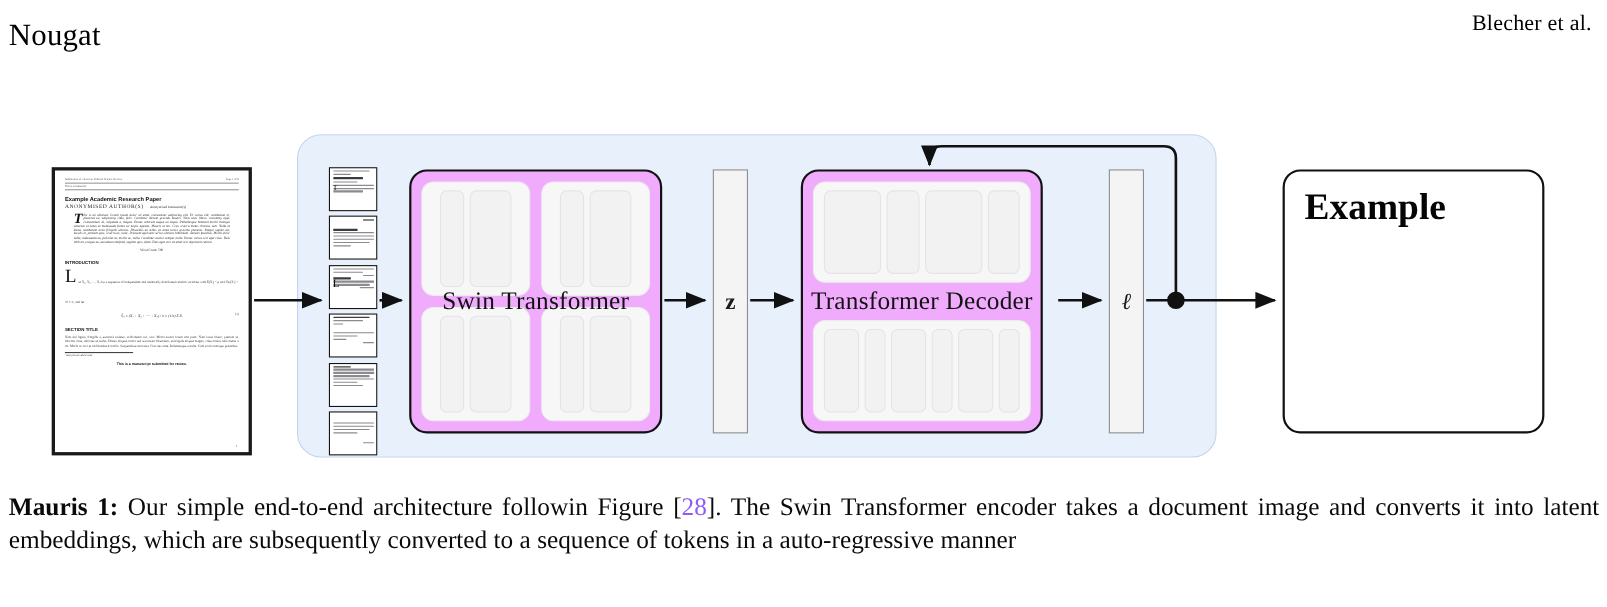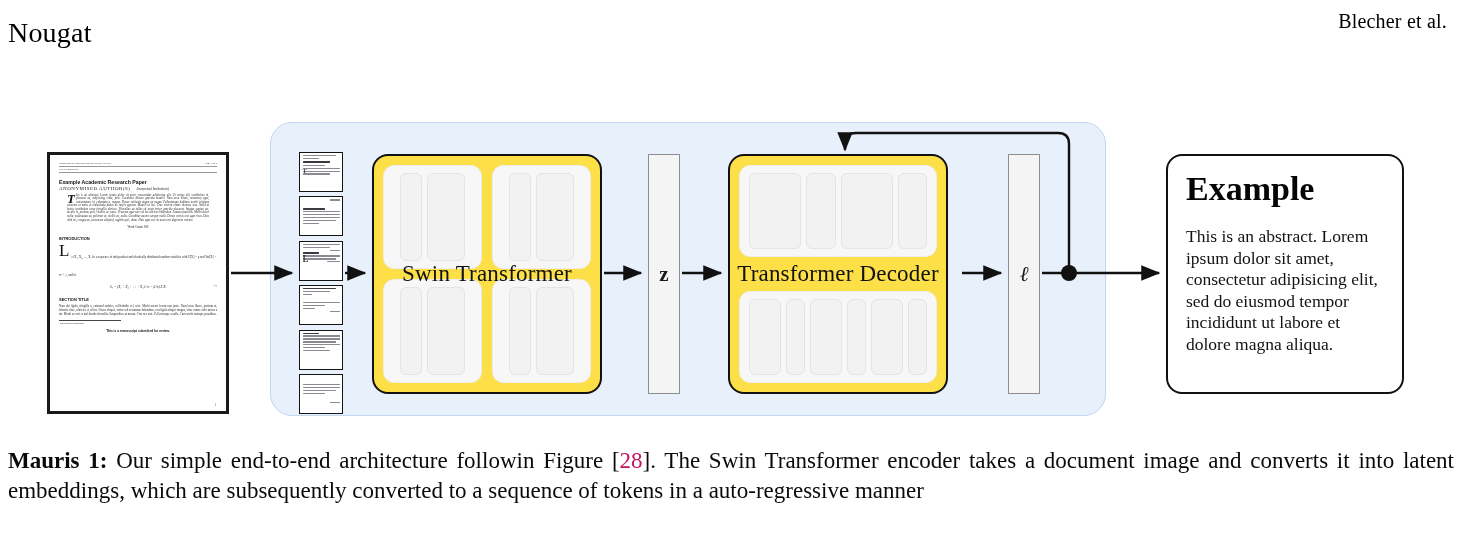--- a/index.html
+++ b/index.html
@@ -241,21 +241,21 @@
     float: left;
     font-size: 10px;
     line-height: 8px;
     color: #111;
     margin-right: 1px;
   }
 
   
   .model-box {
     position: absolute;
-    background: #fde047;
+    background: #f0abfc;
     border: 2.4px solid #111;
     border-radius: 16px;
     box-sizing: border-box;
     overflow: hidden;
     text-decoration: underline;
   }
   .model-label {
     position: absolute;
     left: 0;
     right: 0;
@@ -382,21 +382,21 @@
     position: absolute;
     left: 8px;
     top: 446px;
     width: 1446px;
     font-size: 23px;
     line-height: 30px;
     text-align: justify;
     color: #0a0a0a;
   }
   .caption b { font-weight: bold; }
-  .cite { color: #be185d; }
+  .cite { color: #8b5cf6; }
 </style>
 </head>
 <body>
 
 <div class="page-header">
   <div class="hdr-left">Nougat</div>
   <div class="hdr-right">Blecher et al.</div>
 </div>
 
 <div class="figure">
@@ -546,21 +546,20 @@
     </div>
     <div class="model-label">Transformer Decoder</div>
   </div>
 
   <div class="slab" id="logits-slab">
     <span>ℓ</span>
   </div>
 
   <div id="example-box">
     <div class="example-title">Example</div>
-    <div class="example-body">This is an abstract. Lorem ipsum dolor sit amet, consectetur adipisicing elit, sed do eiusmod tempor incididunt ut labore et dolore magna aliqua.</div>
   </div>
 
   <svg class="svg-wires" viewBox="0 0 1461 330">
     <defs>
       <marker id="ah" markerWidth="9" markerHeight="9" refX="7.4" refY="3.2" orient="auto" markerUnits="strokeWidth">
         <path d="M0,0 L8,3.2 L0,6.4 z" fill="#111"></path>
       </marker>
     </defs>
     <g stroke="#111" stroke-width="2.4" fill="none">
 

